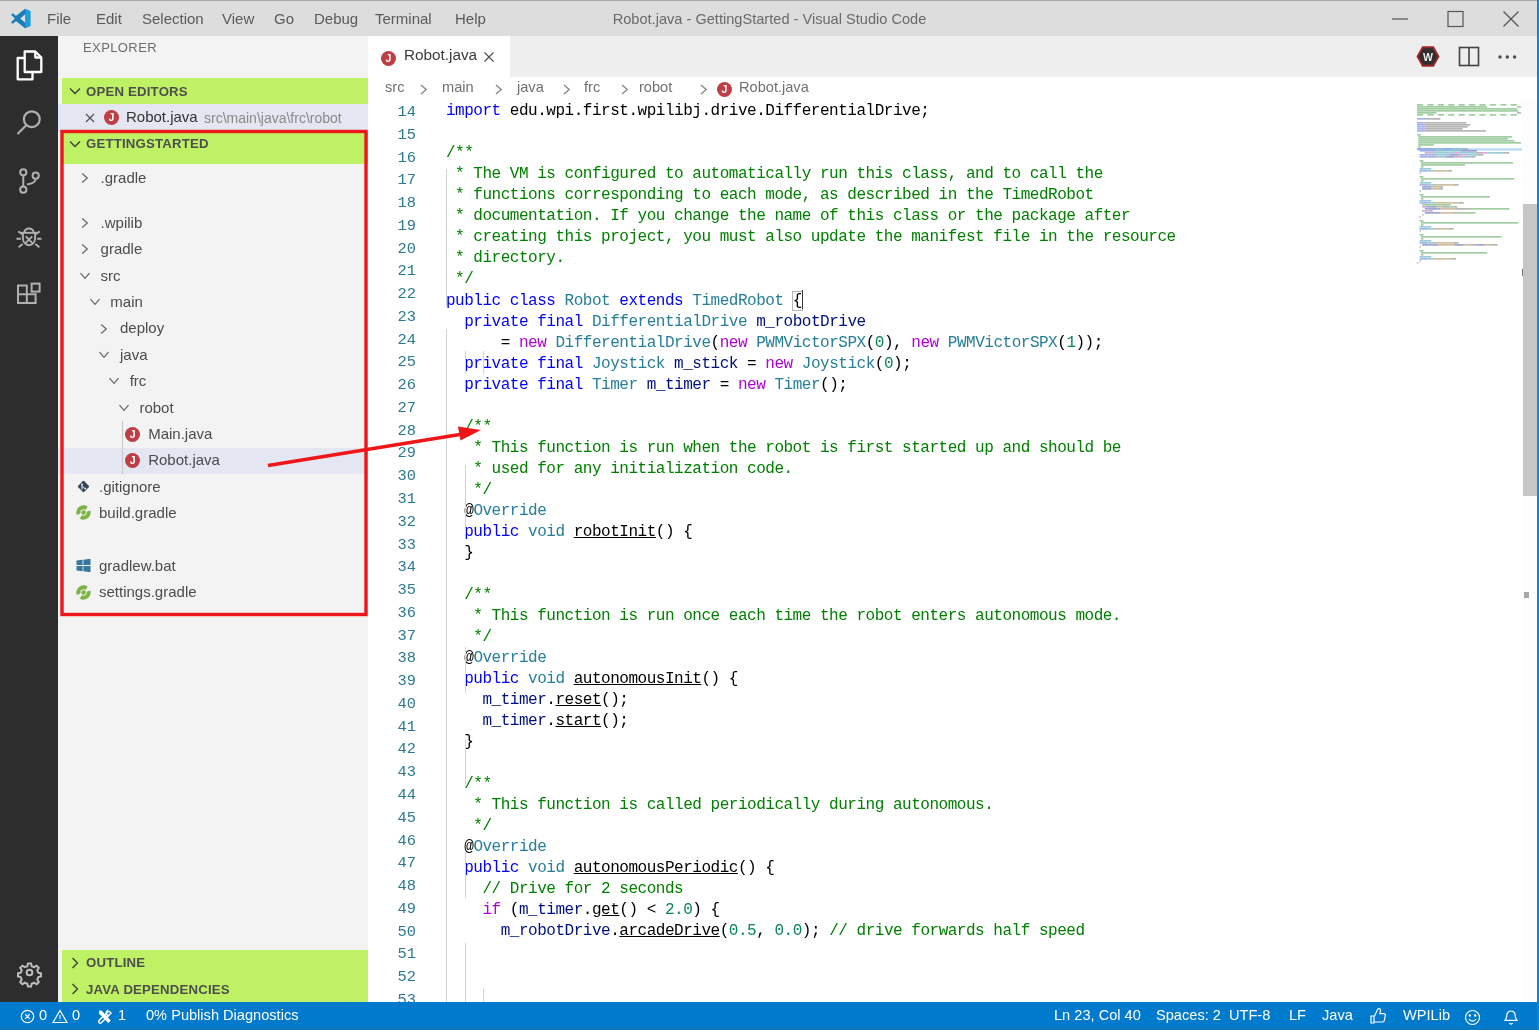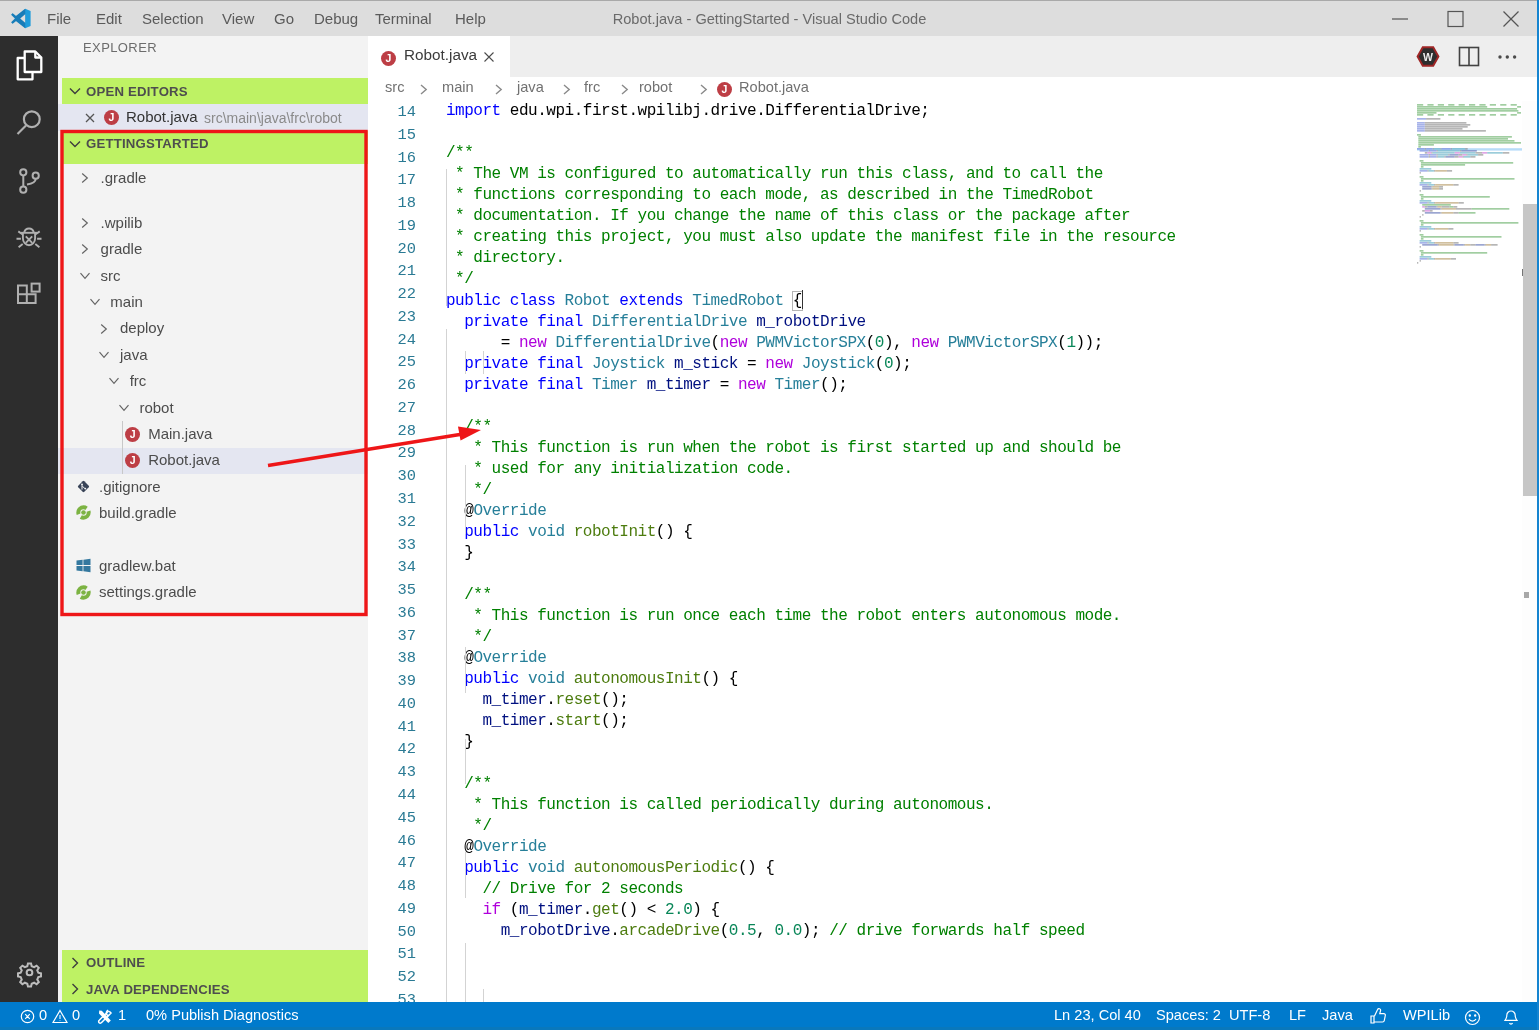--- a/index.html
+++ b/index.html
@@ -36,21 +36,21 @@
 #breadcrumbs span.itm { position:absolute; top:2px; }
 
 
 #editor { position:absolute; left:368px; top:36px; width:1154px; height:967px; background:#fff; overflow:hidden; }
 #linenos { position:absolute; left:0; top:65px; width:48px; text-align:right; font-family:"Liberation Mono", monospace; font-size:15.4px; line-height:22.77px; color:#2a7a94; white-space:pre; }
 #code { position:absolute; left:78px; top:65px; font-family:"Liberation Mono", monospace; font-size:16px; letter-spacing:-0.48px; line-height:21px; color:#000; white-space:pre; }
 .k { color:#0000ff; } 
 .c { color:#008000; } 
 .t { color:#267f99; } 
 .v { color:#001080; } 
-.m { color:#4d7c0f; } 
+.m { color:#000000;text-decoration:underline; } 
 .n { color:#098658; } 
 .p { color:#af00db; } 
 .guide { position:absolute; width:1px; background:#d3d3d3; }
 #brkt { box-shadow:0 0 0 1px #b4b4b4; }
 #cursor { display:inline-block; width:1.5px; height:19px; background:#333; vertical-align:-4px; }
 
 
 #minimap { position:absolute; left:1417px; top:104px; }
 #scrollbar { position:absolute; left:1522px; top:36px; width:17px; height:967px; background:#fdfdfd; }
 #sthumb { position:absolute; left:1523px; top:204px; width:15px; height:292px; background:#c6c6c6; }

